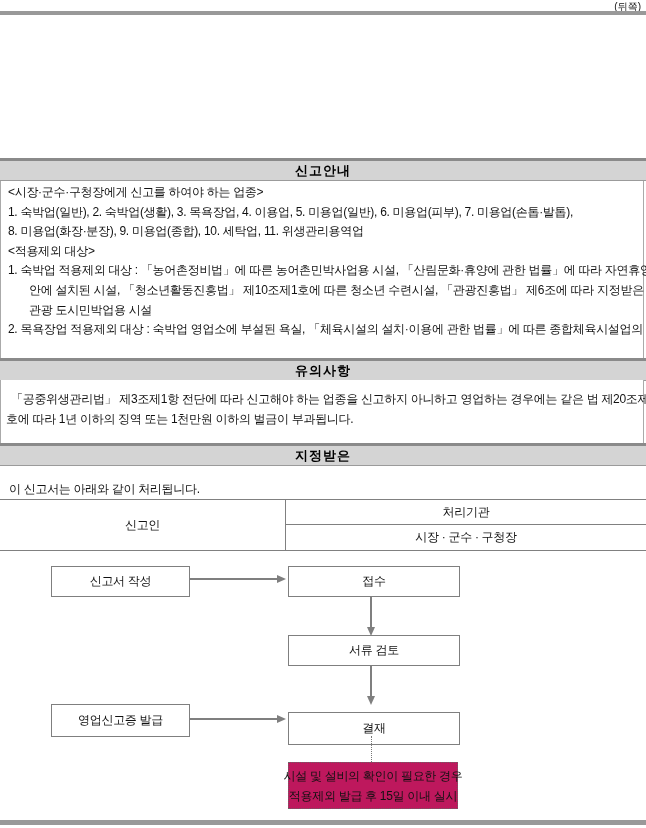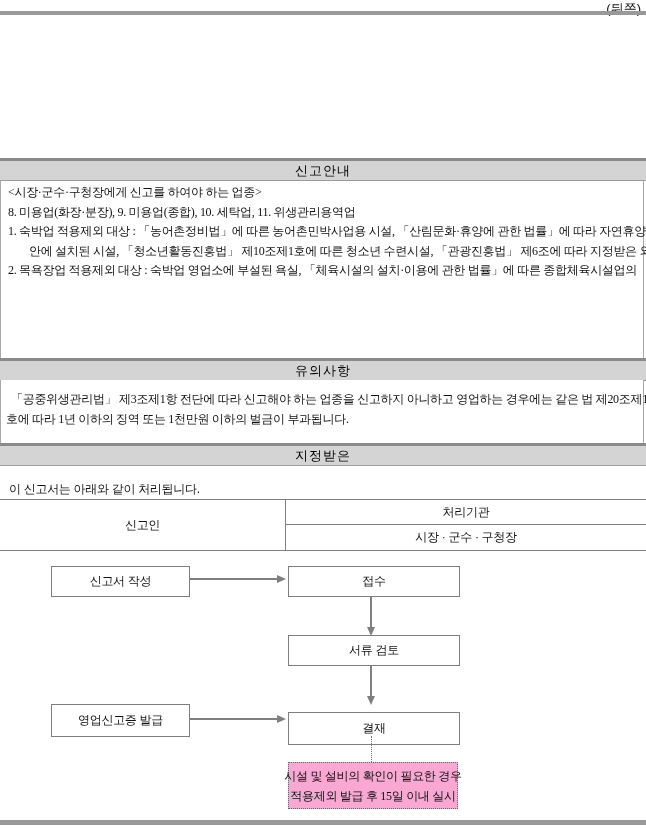--- a/index.html
+++ b/index.html
@@ -7,43 +7,43 @@
   .page {
     position:relative; width:646px; height:828px; background:#ffffff;
     overflow:hidden; font-size:12px;
   }
 
   
   .rule-bar { position:absolute; left:0; width:646px; background:#999999; }
   .rule-bar.top { top:11px; height:4px; }
   .rule-bar.bottom { top:820px; height:5px; }
 
-  .back-label { position:absolute; top:0px; right:5px; font-size:13px; color:#111; }
+  .back-label { position:absolute; top:0px; right:5px; font-size:10px; color:#111; }
 
   
   .sec-bar {
     position:absolute; left:0; width:646px; height:19px;
     background:#d4d4d4; border-top:3px solid #8a8a8a; border-bottom:1px solid #9b9b9b;
     display:flex; align-items:center; justify-content:center;
-    font-weight:normal; font-size:13px; letter-spacing:1px; color:#000;
+    font-weight:bold; font-size:13px; letter-spacing:1px; color:#000;
   }
   .sec-bar.guide { top:158px; }
   .sec-bar.notice { top:358px; }
   .sec-bar.procedure { top:443px; }
 
   
   .sec-body {
     position:absolute; left:0; width:644px; background:#fff;
     border-left:1px solid #aaaaaa; border-right:1px solid #aaaaaa;
     box-sizing:border-box;
   }
   .sec-body.guide { top:181px; height:177px; padding:2px 6px 0 7px; }
   .sec-body.notice { top:380px; height:63px; padding:10px 6px 0 5px; }
 
-  .line { line-height:19.6px; white-space:nowrap; letter-spacing:-0.3px;font-family:Liberation Serif, serif; }
+  .line { line-height:19.6px; white-space:nowrap; letter-spacing:-0.3px; }
   .line.indent { padding-left:21px; }
   .line.first-indent { text-indent:5px; }
 
   
   .proc-intro { position:absolute; left:9px; top:481px; line-height:16px; letter-spacing:-0.3px; }
 
   
   .proc-table {
     position:absolute; left:0; top:499px; width:646px; height:50px;
     border-top:1px solid #808080; border-bottom:1px solid #808080; box-sizing:content-box;
@@ -76,41 +76,44 @@
   .arrow2-line { left:370px; top:596px; height:31px; }
   .arrow2-head { left:367px; top:627px; }
   .arrow3-line { left:370px; top:665px; height:31px; }
   .arrow3-head { left:367px; top:696px; }
   .arrow4-line { left:189px; top:718px; width:88px; }
   .arrow4-head { left:277px; top:715px; }
 
   .dot-connector { position:absolute; left:371px; top:736px; height:26px; width:0; border-left:1px dotted #777777; }
   .dot-box {
     position:absolute; left:288px; top:762px; width:170px; height:47px;
-    border:1px dotted #666666; box-sizing:border-box; background:#f9a8d4;
+    border:1px dotted #666666; box-sizing:border-box; background:#be185d;
     display:flex; flex-direction:column; align-items:center; justify-content:center;
   }
   .dot-box .line { line-height:20px; }
 </style>
 </head>
 <body>
 
 <div class="page">
 
   <div class="back-label">(뒤쪽)</div>
   <div class="rule-bar top"></div>
 
   <div class="sec-bar guide">
     <span>신고안내</span>
   </div>
   <div class="sec-body guide">
     <div class="line">&lt;시장·군수·구청장에게 신고를 하여야 하는 업종&gt;</div>
+    <div class="line">1. 숙박업(일반), 2. 숙박업(생활), 3. 목욕장업, 4. 이용업, 5. 미용업(일반), 6. 미용업(피부), 7. 미용업(손톱·발톱),</div>
     <div class="line">8. 미용업(화장·분장), 9. 미용업(종합), 10. 세탁업, 11. 위생관리용역업</div>
+    <div class="line">&lt;적용제외 대상&gt;</div>
     <div class="line">1. 숙박업 적용제외 대상 : 「농어촌정비법」에 따른 농어촌민박사업용 시설, 「산림문화·휴양에 관한 법률」에 따라 자연휴양림</div>
     <div class="line indent">안에 설치된 시설, 「청소년활동진흥법」 제10조제1호에 따른 청소년 수련시설, 「관광진흥법」 제6조에 따라 지정받은 외국인</div>
+    <div class="line indent">관광 도시민박업용 시설</div>
     <div class="line">2. 목욕장업 적용제외 대상 : 숙박업 영업소에 부설된 욕실, 「체육시설의 설치·이용에 관한 법률」에 따른 종합체육시설업의</div>
   </div>
 
   <div class="sec-bar notice">
     <span>유의사항</span>
   </div>
   <div class="sec-body notice">
     <div class="line first-indent">「공중위생관리법」 제3조제1항 전단에 따라 신고해야 하는 업종을 신고하지 아니하고 영업하는 경우에는 같은 법  제20조제1항제1</div>
     <div class="line">호에 따라 1년 이하의 징역 또는 1천만원 이하의 벌금이 부과됩니다.</div>
   </div>

